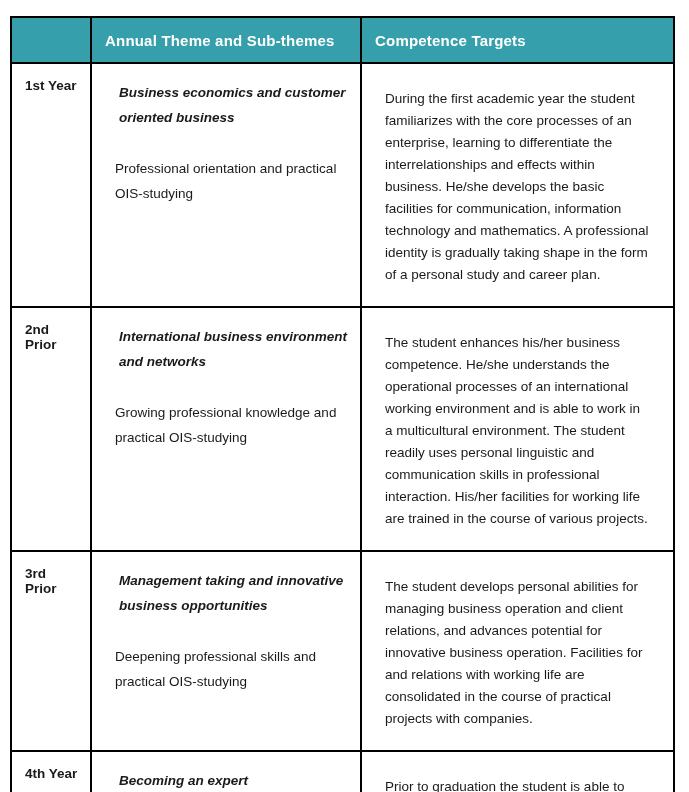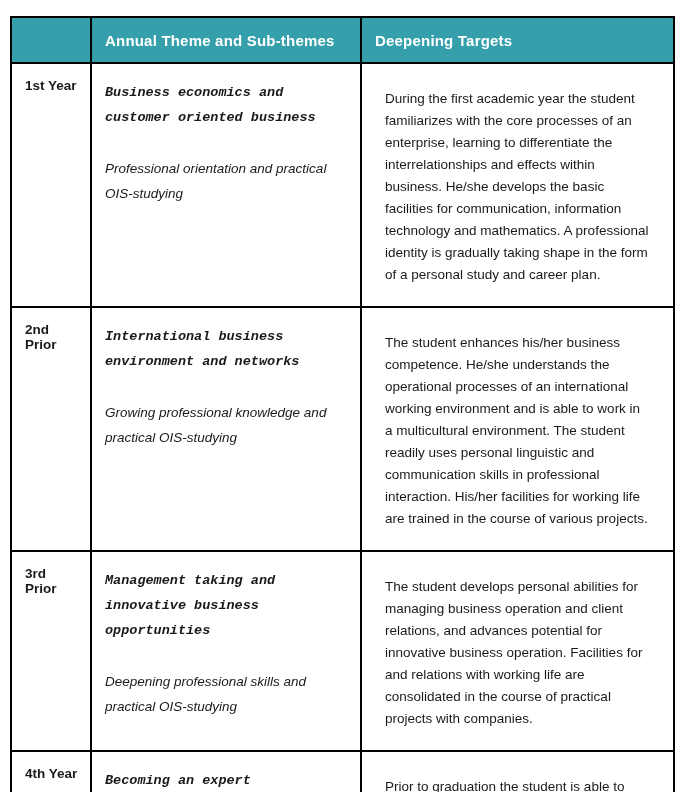--- a/index.html
+++ b/index.html
@@ -52,27 +52,25 @@
     padding: 14px 12px 10px 13px;
   }
   td.year-cell {
     font-weight: bold;
     padding-top: 17px;
   }
   .theme {
     font-weight: bold;
     font-style: italic;
     line-height: 25px;
-    margin: 2px 0 0 0;
-    font-family: Liberation Mono, monospace;
+    margin: 2px 0 0 14px;
   }
   .subtheme {
-    font-style: italic;
     line-height: 25px;
-    margin: 26px 0 0 0;
+    margin: 26px 0 0 10px;
   }
   tr.row-4 .subtheme { margin-top: 52px; }
   .target {
     line-height: 22px;
     margin: 10px;
   }
   tr.row-1 { height: 192px; padding-left: 38px; }
   tr.row-2 { height: 190px; }
   tr.row-3 { height: 135px; }
   tr.row-4 { height: 188px; }
@@ -84,21 +82,21 @@
   <table class="doc-table">
     <colgroup>
       <col class="c-year">
       <col class="c-theme">
       <col class="c-target">
     </colgroup>
     <thead>
       <tr>
         <th></th>
         <th>Annual Theme and Sub-themes</th>
-        <th>Deepening Targets</th>
+        <th>Competence Targets</th>
       </tr>
     </thead>
     <tbody>
       <tr class="row-1">
         <td class="year-cell">1st Year</td>
         <td>
           <p class="theme">Business economics and customer oriented business</p>
           <p class="subtheme">Professional orientation and practical OIS-studying</p>
         </td>
         <td>

